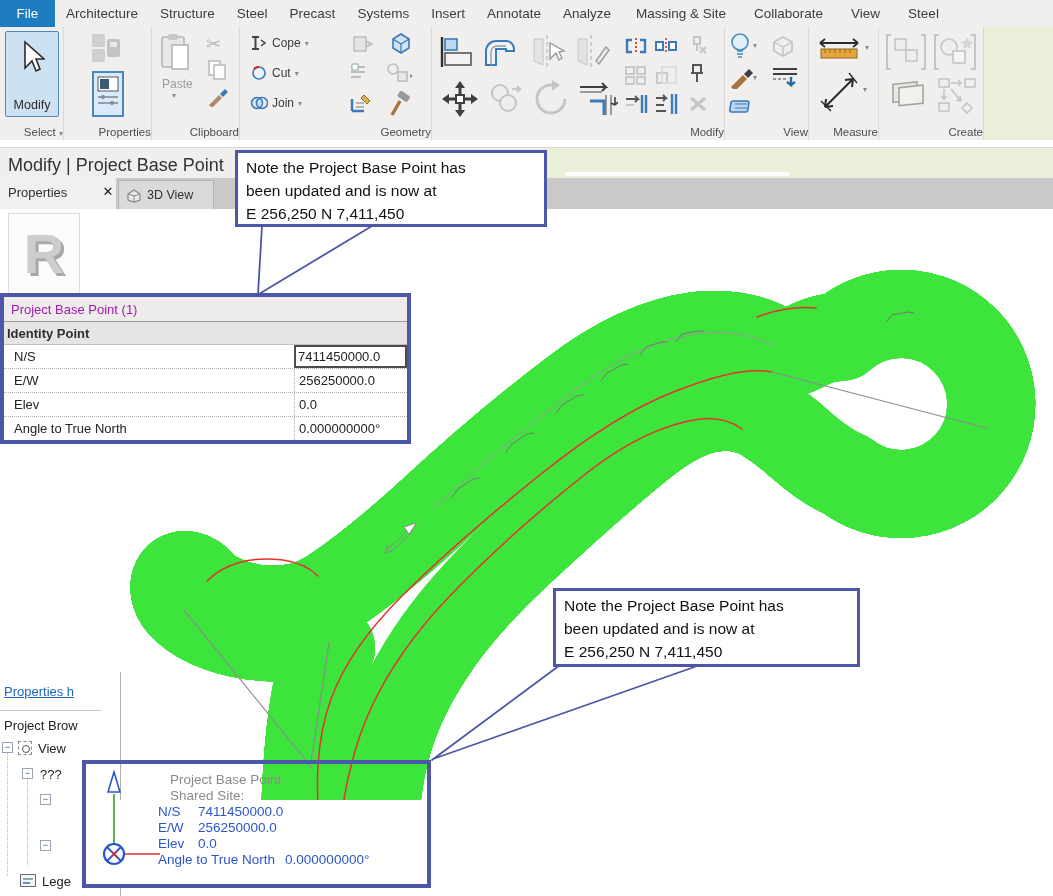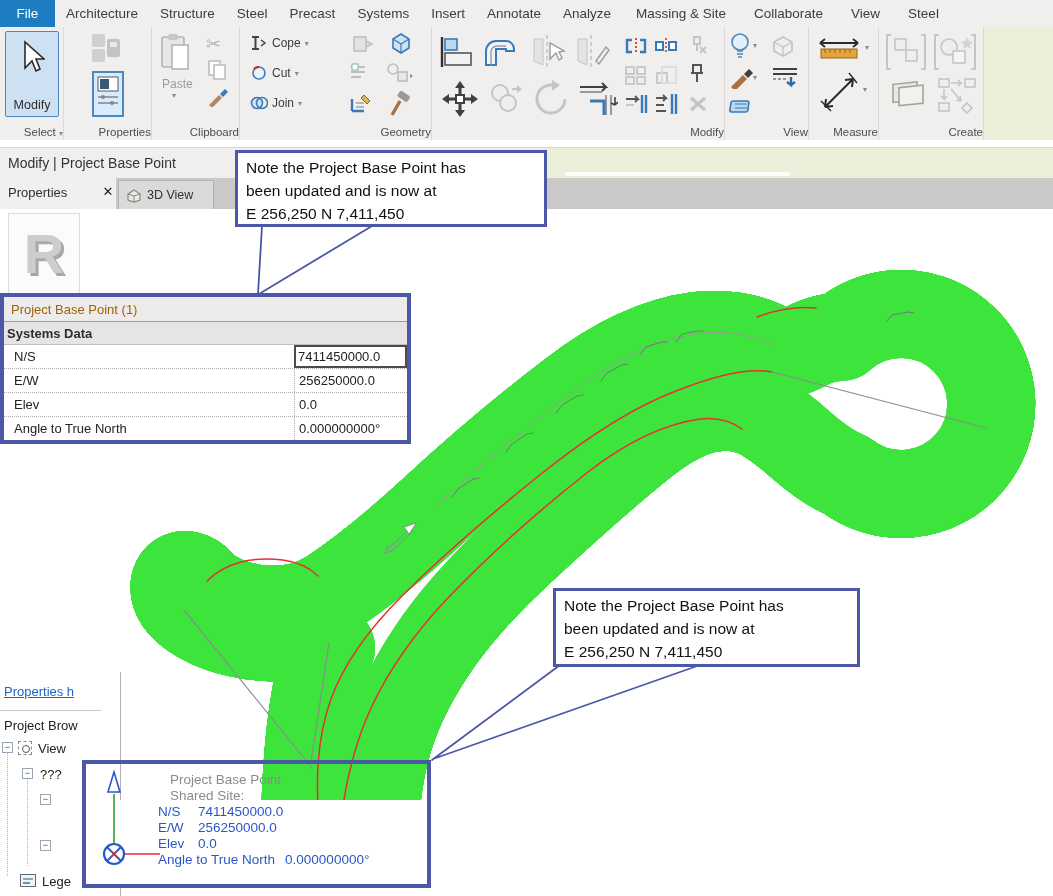--- a/index.html
+++ b/index.html
@@ -23,39 +23,39 @@
   .modbtn{position:absolute;left:5px;top:4px;width:52px;height:84px;background:#cde1f3;
     border:1px solid #4a88c0;border-radius:2px;text-align:center;cursor:default;}
   .modbtn .mtxt{font-size:12.5px;color:#2b2b2b;position:absolute;bottom:4px;width:100%;}
   .glabel{font-size:12px;color:#3c3c3c;}
   .gitem{position:absolute;display:flex;align-items:center;gap:4px;}
   .pastelbl{font-size:12px;color:#9c9c9c;}
   
   .optrow{position:absolute;left:0;top:147px;width:1053px;height:31px;background:#f0efed;border-top:1px solid #d8d6d4;}
   .optgreen{position:absolute;left:545px;top:0;width:508px;height:31px;background:#e9efd9;}
   .optscroll{position:absolute;left:565px;top:24px;width:225px;height:4px;background:#fdfdfb;border-radius:2px;}
-  .opttext{position:absolute;left:8px;top:7px;font-size:14px;color:#333;}
+  .opttext{position:absolute;left:8px;top:7px;font-size:18px;color:#333;}
   
   .tabstrip{position:absolute;left:0;top:178px;width:1053px;height:31px;background:#cbc9c7;border-bottom:1px solid #a8a6a4;}
   .propttl{position:absolute;left:0;top:0;width:116px;height:31px;background:#f1f0ef;}
   .propttl span{position:absolute;left:8px;top:7px;font-size:13px;color:#2e2e2e;}
   .closex{position:absolute;left:100px;top:6px;font-size:13px;color:#222;width:16px;text-align:center;}
   .viewtab{position:absolute;left:118px;top:2px;width:96px;height:29px;background:#dcdad8;
     border:1px solid #b4b2b0;border-bottom:none;display:flex;align-items:center;gap:5px;padding-left:7px;box-sizing:border-box;}
   .viewtab span{font-size:12.5px;color:#333;}
   
   .canvas{position:absolute;left:0;top:209px;width:1053px;height:687px;background:#fff;}
   .drawsvg{position:absolute;left:0;top:0;width:1053px;height:896px;pointer-events:none;}
   
   .rlogo{position:absolute;left:8px;top:213px;width:70px;height:80px;background:#fbfbfa;border:1px solid #dddbd9;
     display:flex;align-items:center;justify-content:center;}
   .rlogo span{font-size:56px;font-weight:bold;color:#cdcdcd;text-shadow:3px 3px 0 #a8a8a8;line-height:1;}
   
   .ptable{position:absolute;left:0px;top:293px;width:411px;border:4px solid #4c57a8;background:#fff;box-sizing:border-box;}
-  .ptitle{height:24px;background:#eeeceb;border-bottom:1px solid #9f9d9b;font-size:13px;color:#a16207;
+  .ptitle{height:24px;background:#eeeceb;border-bottom:1px solid #9f9d9b;font-size:13px;color:#a21caf;
     display:flex;align-items:center;padding-left:7px;}
   .psection{height:22px;background:#e7e5e3;border-bottom:1px solid #c2c0be;font-size:13px;color:#2e2e2e;
     display:flex;align-items:center;padding-left:3px;font-weight:bold;}
   .prow{height:23px;display:flex;border-bottom:1px dotted #b0aeac;font-size:13px;color:#222;}
   .prow:last-child{border-bottom:none;}
   .plab{width:290px;display:flex;align-items:center;padding-left:10px;box-sizing:border-box;}
   .pval{flex:1;display:flex;align-items:center;padding-left:4px;border-left:1px dotted #b0aeac;box-sizing:border-box;}
   .pval.sel{border:2px solid #4b4b4b;padding-left:2px;}
   
   .callout{position:absolute;background:#fff;border:3px solid #4c57a8;box-sizing:border-box;
@@ -429,21 +429,21 @@
       <path d="M560 665 L432 760 M700 665 L433 759" stroke="#4c57a8" stroke-width="1.8"></path>
     </g>
   </svg>
 
   <div class="rlogo">
       <span>R</span>
     </div>
 
   <div class="ptable">
     <div class="ptitle">Project Base Point (1)</div>
-    <div class="psection">Systems Data</div>
+    <div class="psection">Identity Point</div>
     <div class="prow">
       <div class="plab">N/S</div>
       <div class="pval sel">7411450000.0</div>
     </div>
     <div class="prow">
       <div class="plab">E/W</div>
       <div class="pval">256250000.0</div>
     </div>
     <div class="prow">
       <div class="plab">Elev</div>

